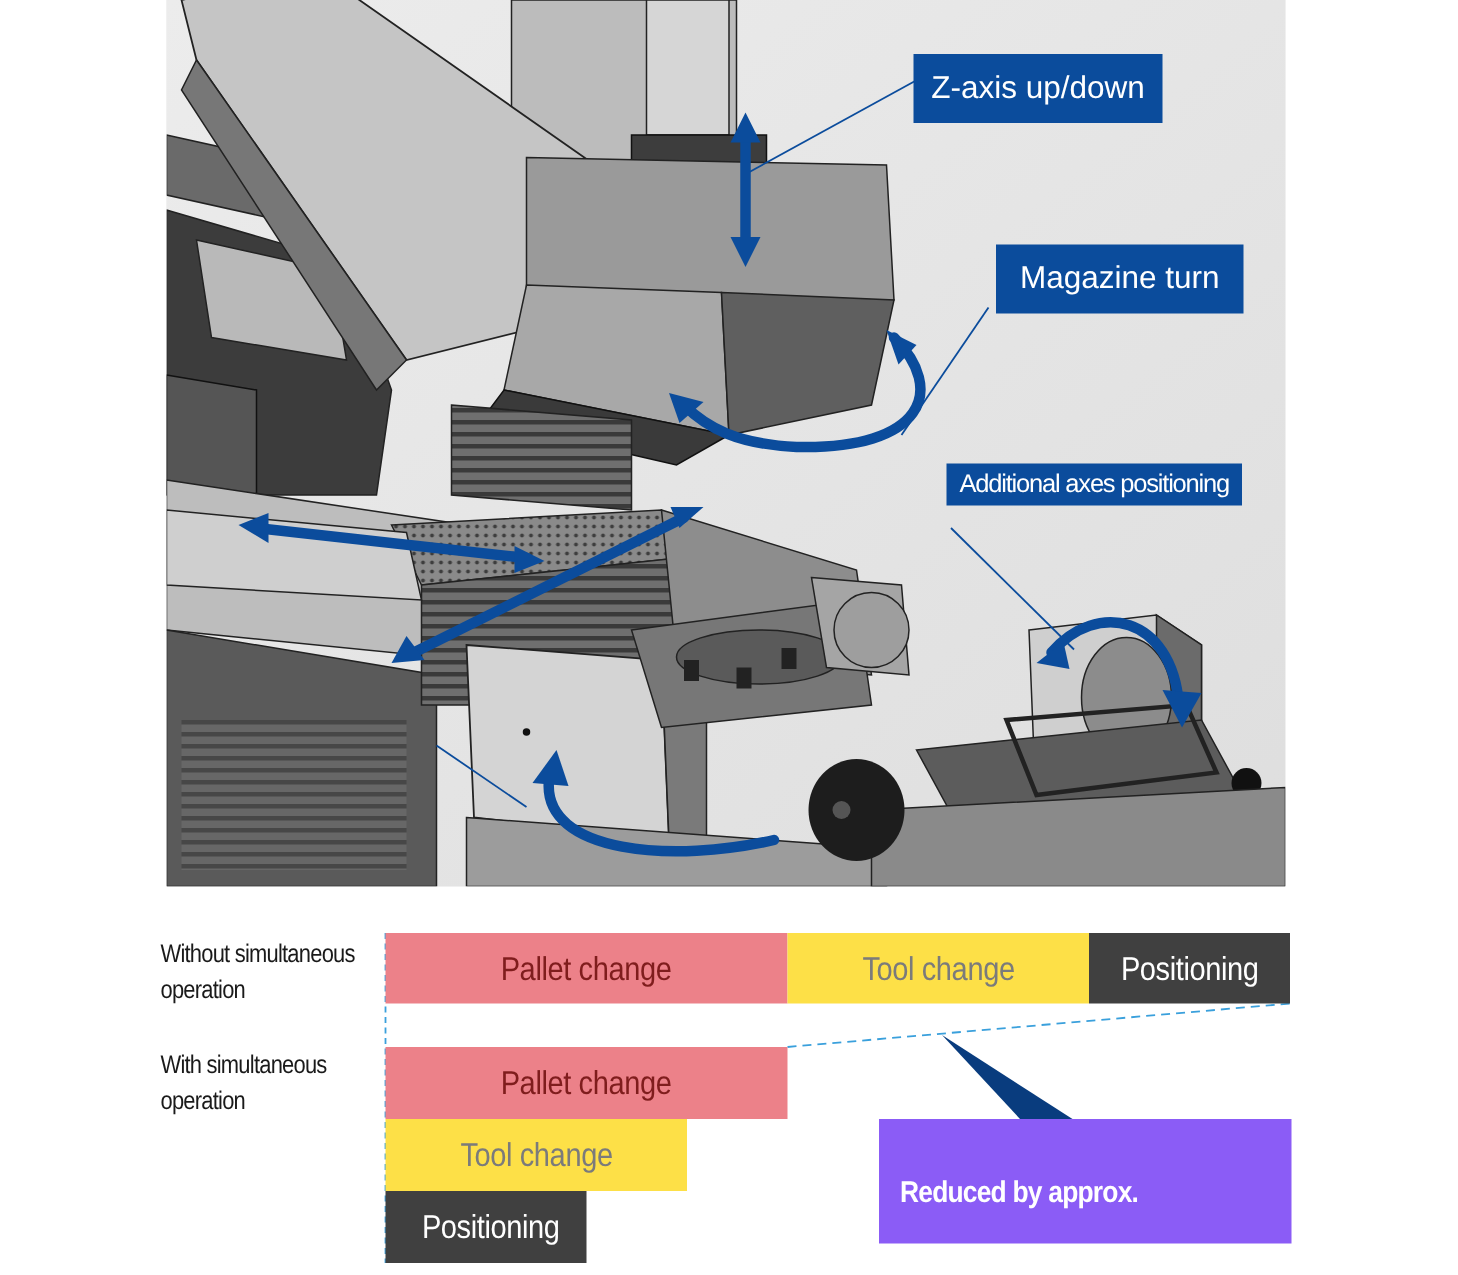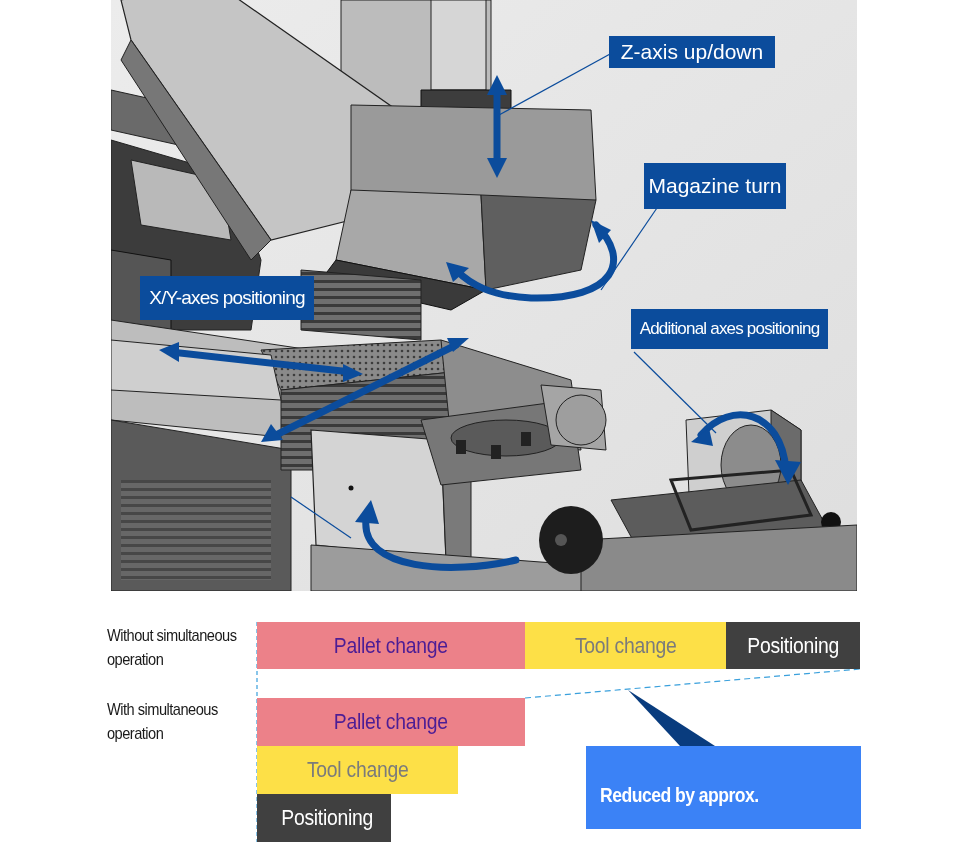--- a/index.html
+++ b/index.html
@@ -3,24 +3,24 @@
 <meta charset="utf-8">
 <style>
   html,body{margin:0;padding:0;background:#ffffff;}
   body{width:972px;height:850px;position:relative;overflow:hidden;font-family:"Liberation Sans",sans-serif;}
   #machine{position:absolute;left:111px;top:0;width:746px;height:591px;background:#e6e6e6;overflow:hidden;}
   #machine svg{position:absolute;left:0;top:0;}
   .callout{position:absolute;background:#0b4c9c;color:#fff;white-space:nowrap;font-family:"Liberation Sans",sans-serif;display:flex;align-items:center;justify-content:center;}
   .rowlabel{position:absolute;font-family:"Liberation Sans",sans-serif;font-size:17px;line-height:24px;color:#1a1a1a;letter-spacing:-0.6px;transform:scaleX(0.86);transform-origin:left top;}
   .bar{position:absolute;display:flex;align-items:center;justify-content:center;font-size:22px;letter-spacing:-0.3px;white-space:nowrap;}
   .bar span{display:inline-block;transform:scaleX(0.88);}
-  .pallet{background:#ec8189;color:#4c1d95;}
+  .pallet{background:#ec8189;color:#7f1d1d;}
   .tool{background:#fde047;color:#7b7b7b;}
   .pos{background:#404040;color:#ffffff;}
-  #reduced{position:absolute;left:586px;top:746px;width:275px;height:83px;background:#3b82f6;color:#fff;}
+  #reduced{position:absolute;left:586px;top:746px;width:275px;height:83px;background:#8b5cf6;color:#fff;}
   #reduced .txt{position:absolute;left:14px;top:38px;font-size:20px;font-weight:bold;letter-spacing:-0.6px;transform:scaleX(0.88);transform-origin:left top;white-space:nowrap;}
   #reduced .big{position:absolute;left:200px;top:14px;font-size:52px;font-weight:bold;letter-spacing:-1px;}
 </style>
 </head>
 <body>
 
 <div id="machine">
   <svg width="746" height="591" viewBox="0 0 746 591">
     <defs>
       <linearGradient id="bgGrad" x1="0" y1="0" x2="1" y2="1">
@@ -127,30 +127,27 @@
       <polygon points="48,350 68,342 68,362"></polygon>
       <polygon points="252,374 232,364 232,382"></polygon>
       <polygon points="150,442 160,424 172,440"></polygon>
       <polygon points="358,338 342,352 336,338"></polygon>
       <polygon points="580,442 598,428 602,446"></polygon>
       <polygon points="677,485 664,460 690,462"></polygon>
       <polygon points="260,500 244,522 268,524"></polygon>
     </g>
   </svg>
 
-  <div class="callout" style="left:498px;top:36px;width:166px;height:32px;font-size:21px;">
+  <div class="callout" style="left:498px;top:36px;width:166px;height:46px;font-size:21px;">
     <span>Z-axis up/down</span>
   </div>
-  <div class="callout" style="left:533px;top:163px;width:142px;height:46px;font-size:21px;">
+  <div class="callout" style="left:553px;top:163px;width:165px;height:46px;font-size:21px;">
     <span>Magazine turn</span>
   </div>
-  <div class="callout" style="left:29px;top:276px;width:174px;height:44px;font-size:19px;letter-spacing:-0.8px;">
-    <span>X/Y-axes positioning</span>
-  </div>
-  <div class="callout" style="left:520px;top:309px;width:197px;height:40px;font-size:17px;letter-spacing:-0.8px;">
+  <div class="callout" style="left:520px;top:309px;width:197px;height:28px;font-size:17px;letter-spacing:-0.8px;">
     <span>Additional axes positioning</span>
   </div>
 </div>
 
 <div>
   <div class="rowlabel" style="left:107px;top:624px;">
     <div>Without simultaneous</div>
     <div>operation</div>
   </div>
   <div class="rowlabel" style="left:107px;top:698px;">

